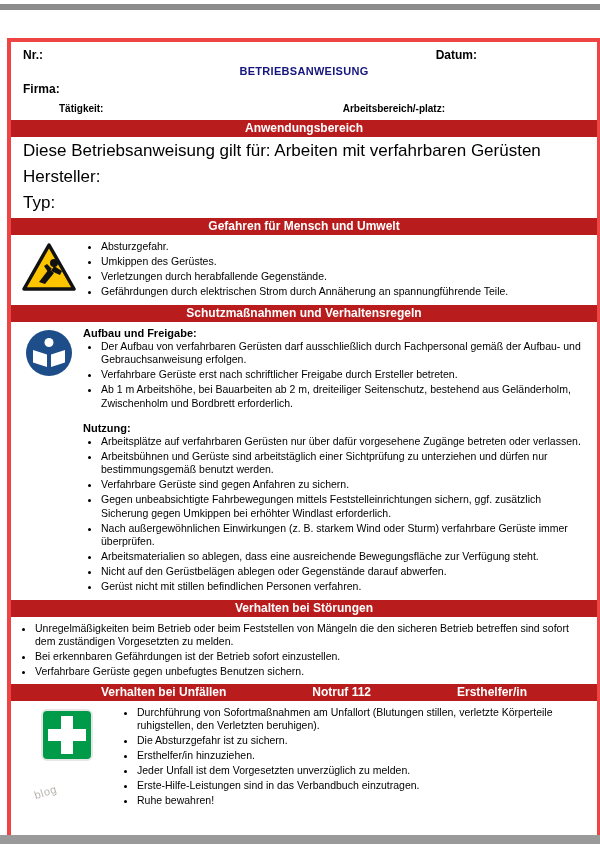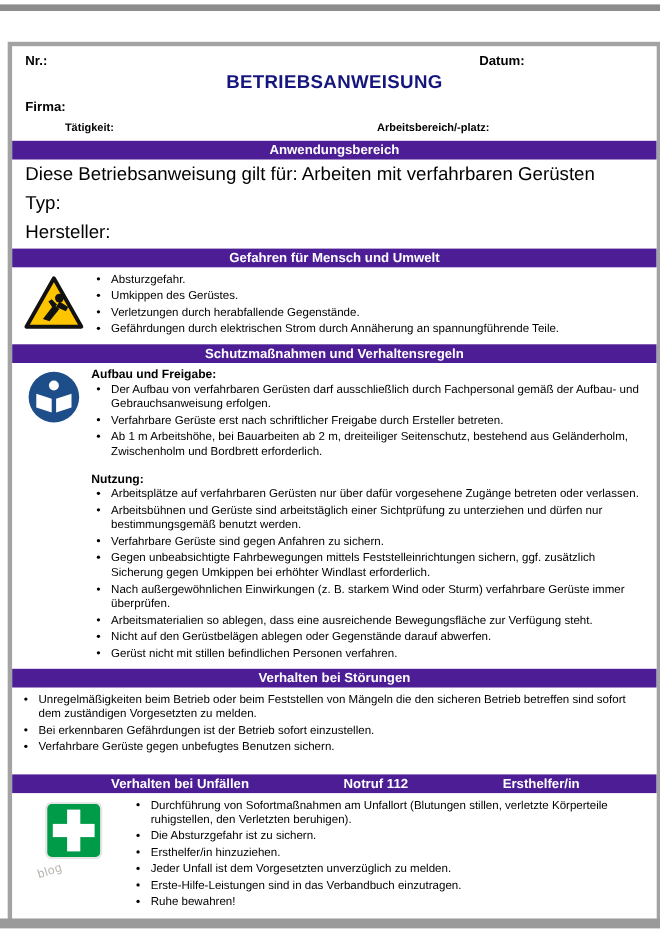--- a/index.html
+++ b/index.html
@@ -7,50 +7,50 @@
     width:600px; height:850px; position:relative; overflow:hidden;
     background:#ffffff;
     font-family:"Liberation Sans", sans-serif;
     color:#000;
   }
   .strip-top { position:absolute; top:4px; left:0; width:600px; height:6px; background:#8c8c8c; }
   .strip-bottom { position:absolute; bottom:6px; left:0; width:600px; height:9px; background:#9a9a9a; }
 
   .document {
     position:absolute; left:7px; top:38px; width:586px; height:794px;
-    border:4px solid #a3a3a3; background:#fff; overflow:hidden;
+    border:4px solid #ef4444; background:#fff; overflow:hidden;
   }
   .head-row { display:flex; padding:6px 12px 0; font-size:12px; font-weight:bold; }
   .datum { margin-left:auto; margin-right:108px; }
-  .title1 { text-align:center; margin-top:3px; font-size:17px; font-weight:bold; color:#15157e; letter-spacing:.3px; }
+  .title1 { text-align:center; margin-top:3px; font-size:11px; font-weight:bold; color:#15157e; letter-spacing:.3px; }
   .title2 { text-align:center; margin-top:1px; font-size:14px; font-weight:bold; color:#0f0fcc; }
   .firma-row { padding:5px 12px 0; font-size:12px; font-weight:bold; }
   .head-row2 { display:flex; padding:7px 12px 6px; font-size:10px; font-weight:bold;margin-left:36px; }
   .arb { margin-left:auto; margin-right:140px; }
 
   .bar {
-    background:#4c1d95; color:#fff; font-weight:bold; font-size:12px;
+    background:#b91c1c; color:#fff; font-weight:bold; font-size:12px;
     text-align:center; height:17px; line-height:17px;
   }
   .bar3 { display:flex; justify-content:space-between; padding:0 70px 0 90px; text-align:left; }
 
   .section-plain { padding:4px 12px 3px; font-size:17px; }
   .section-plain > div { margin-bottom:6px; }
   .section-plain > div:last-child { margin-bottom:2px; }
 
   .icon-section { display:flex; padding:4px 10px 5px 6px; }
   .icon-col { flex:0 0 64px; display:flex; justify-content:center; align-items:flex-start; padding-top:3px; }
   .icon-col-wide { flex:0 0 100px; }
   .content-col { flex:1; min-width:0; }
 
   ul.bullets { flex:1; margin:1px 0 0 0; padding-left:20px; list-style:disc; }
   ul.bullets li { font-size:10.5px; line-height:1.28; margin-bottom:1.5px; }
   .subhead { font-weight:bold; font-size:11px; margin:1px 0 1px 2px; }
   .gap-top { margin-top:12px; }
-  .full-bullets { padding:4px 10px 16px 4px; }
+  .full-bullets { padding:4px 10px 4px 4px; }
 
   .watermark {
     position:absolute; left:34px; top:786px; z-index:5;
     font-size:11px; color:#b8b3ac; transform:rotate(-18deg); letter-spacing:.5px;
   }
 </style>
 </head>
 <body>
 
 <div class="strip-top"></div>
@@ -68,22 +68,22 @@
 
   <div class="head-row2">
     <span>Tätigkeit:</span>
     <span class="arb">Arbeitsbereich/-platz:</span>
   </div>
 
   <div class="bar">Anwendungsbereich</div>
 
   <div class="section-plain">
     <div>Diese Betriebsanweisung gilt für: Arbeiten mit verfahrbaren Gerüsten</div>
+    <div>Hersteller:</div>
     <div>Typ:</div>
-    <div>Hersteller:</div>
   </div>
 
   <div class="bar">Gefahren für Mensch und Umwelt</div>
 
   <div class="icon-section">
     <div class="icon-col">
       <svg width="56" height="50" viewBox="0 0 56 50" aria-hidden="true">
         <polygon points="28,3 53,47 3,47" fill="#fdc500" stroke="#111" stroke-width="3.5" stroke-linejoin="round"></polygon>
         <circle cx="33" cy="21" r="4" fill="#111"></circle>
         <path d="M18 40 L28 27 L33 31 L24 42 Z" fill="#111"></path>

